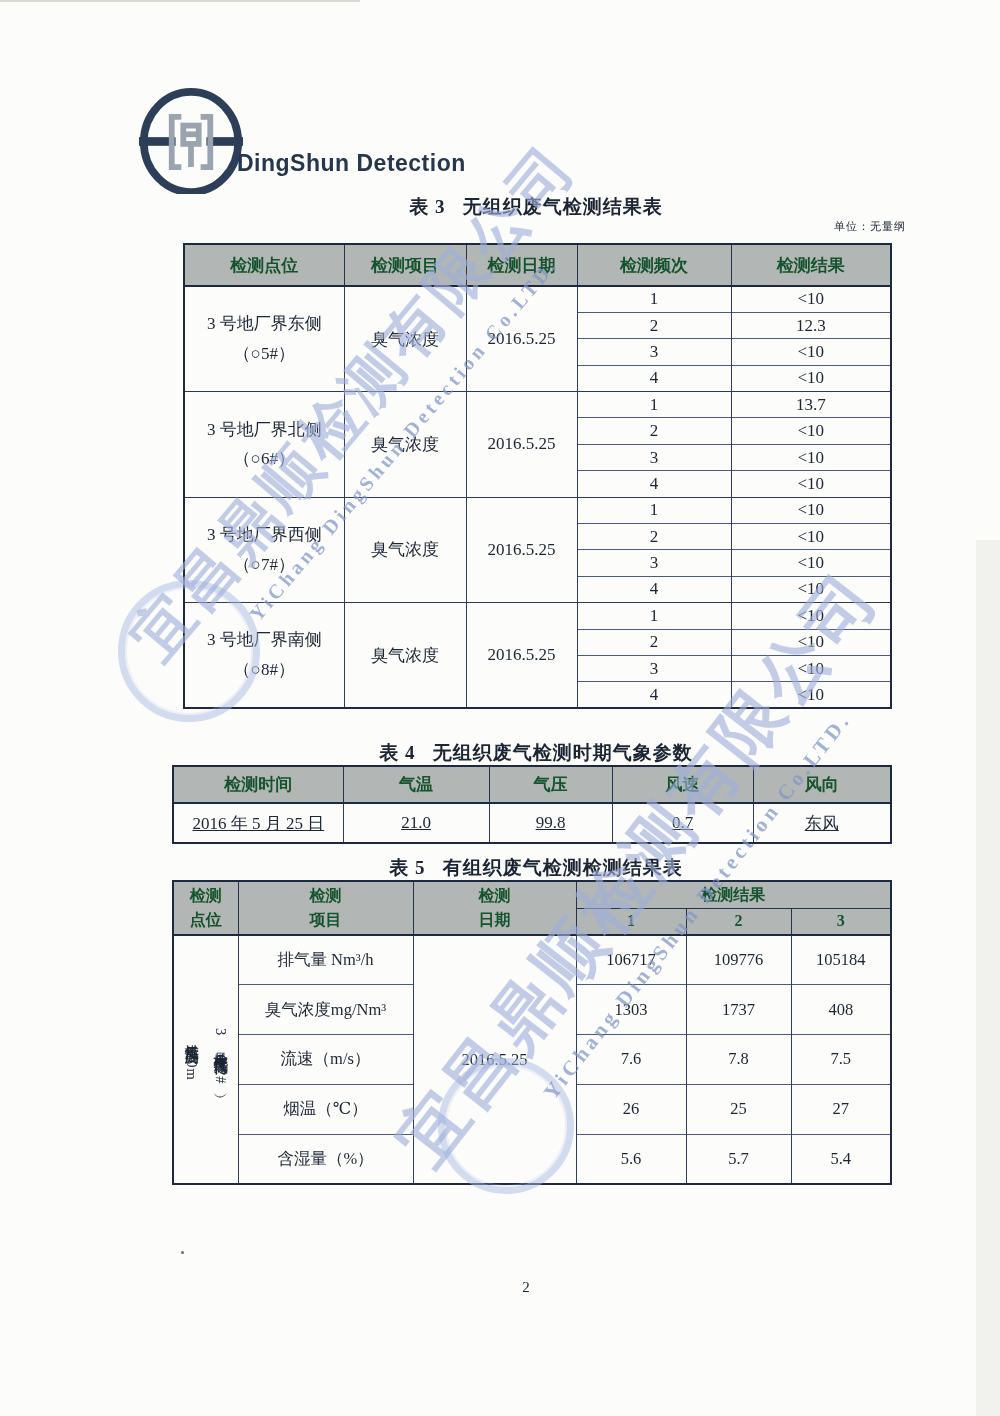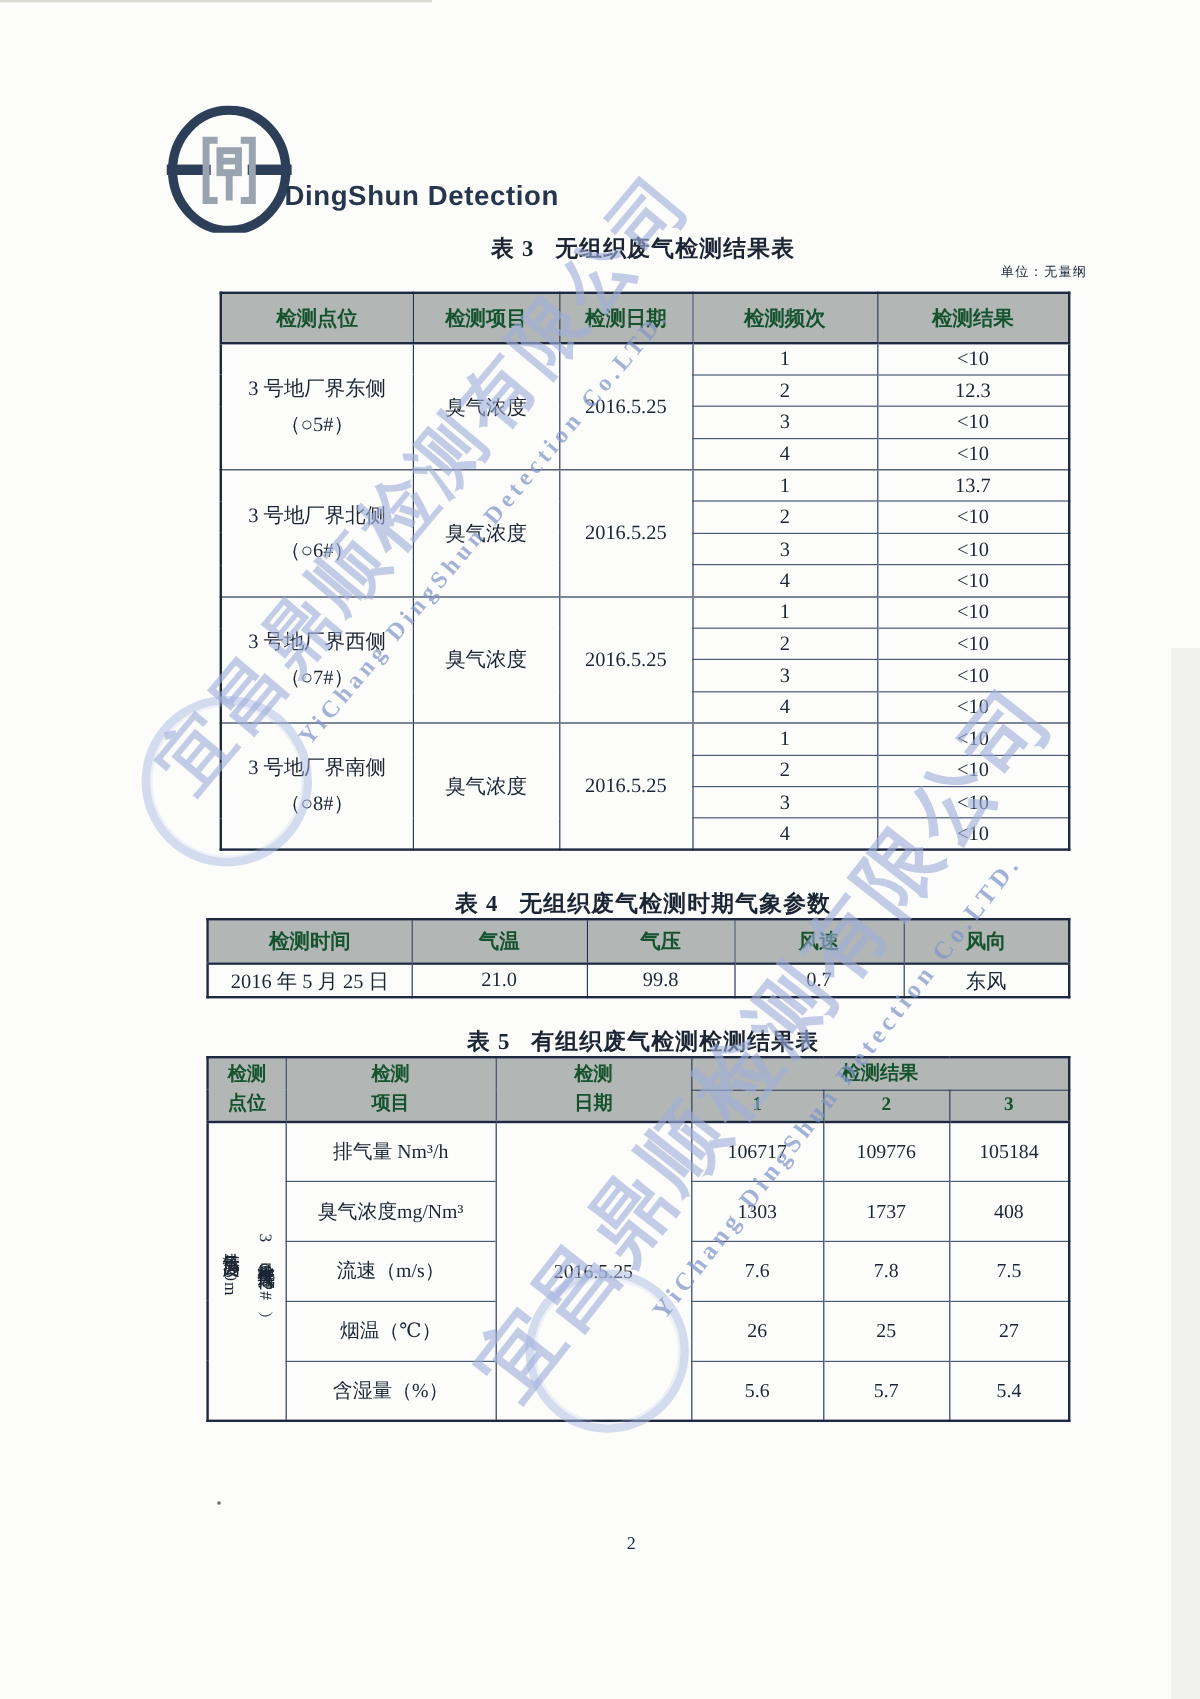--- a/index.html
+++ b/index.html
@@ -52,21 +52,21 @@
     border-right:1.6px solid #2e3e5c; border-top:1.1px solid #4a5a7a;
   }
   .t3 { left:183px; top:243px; width:707px; border:2.6px solid #1c2940; }
   .t3 thead tr { height:42px; }
   .t3 tbody tr { height:26.4px; }
   .t3 tr.grp > td { border-top:1.6px solid #2b3a55; }
   .loc-cell { line-height:1.75; }
 
   .t4 { left:172px; top:765px; width:718px; border:2.6px solid #1c2940; }
   .t4 thead tr { height:37px; }
-  .t4 tbody tr { height:28px; }
+  .t4 tbody tr { height:40px;text-decoration:underline; }
 
   .t5 { left:172px; top:880px; width:718px; border:2.6px solid #1c2940; }
   .t5 thead tr.h1 { height:27px;padding-left:10px; }
   .t5 thead tr.h2 { height:27px; }
   .t5 thead th { font-size:16px; border-bottom:1.1px solid #243450; line-height:1.5; }
   .t5 thead tr.h2 th { border-bottom:2.6px solid #1c2940; }
   .t5 thead th.span2 { border-bottom:2.6px solid #1c2940; }
   .t5 tbody tr { height:49.6px; }
   .t5 td { font-size:16.5px; }
   .vcell { padding:2px 0; }

